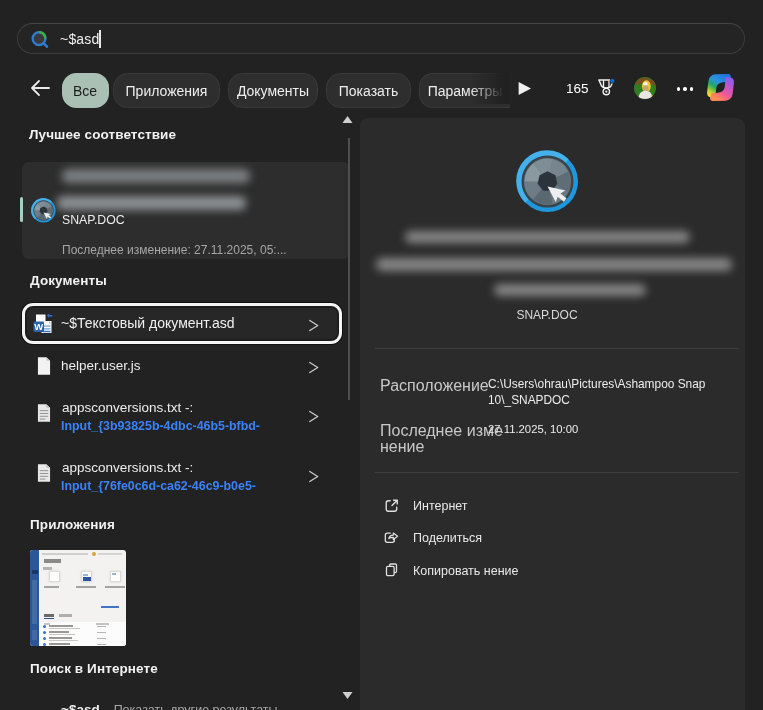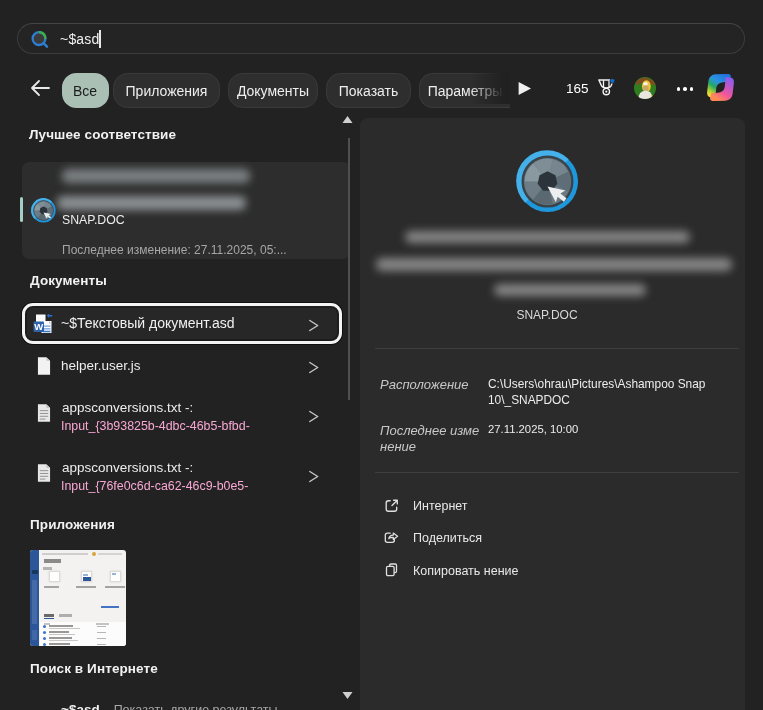--- a/index.html
+++ b/index.html
@@ -18,25 +18,25 @@
 .fade { left:470px; top:72px; width:40px; height:32px; background:linear-gradient(90deg, rgba(33,33,33,0), #212121 85%); }
 
 .h1 { font-size:13.5px; font-weight:bold; color:#f2f2f2; letter-spacing:.1px; }
 
 
 .card { left:22px; top:162px; width:328px; height:97px; background:#2d2d2d; border-radius:7px; }
 .blurline { background:#909090; filter:blur(4px); border-radius:6px; }
 .accent { left:20px; top:197px; width:3px; height:25px; border-radius:2px; background:#a3cfc4; }
 
 .rowtext { font-size:13.5px; color:#ededed; }
-.rowsub { font-size:12.4px; color:#f9a8d4; }
+.rowsub { font-size:12.4px; color:#3b82f6;font-weight:bold; }
 
 
 .rpanel { left:360px; top:118px; width:385px; height:592px; background:#2b2b2b; border-radius:8px 8px 0 0; }
-.lbl { font-size:13px; color:#c8c8c8;font-style:italic; }
+.lbl { font-size:16px; color:#c8c8c8; }
 .val { font-size:11.9px; color:#ececec; }
 .divline { height:1px; background:#3e3e3e; }
 .action { font-size:12.5px; color:#e8e8e8; }
 </style>
 </head>
 <body>
 
 <div class="abs searchbar"></div>
 <svg class="abs" style="left:30px;top:29px" width="20" height="20" viewBox="0 0 20 20">
   <circle cx="9" cy="9.6" r="6.4" fill="#3a3a3a" stroke="#2e7dd1" stroke-width="2.3"></circle>

